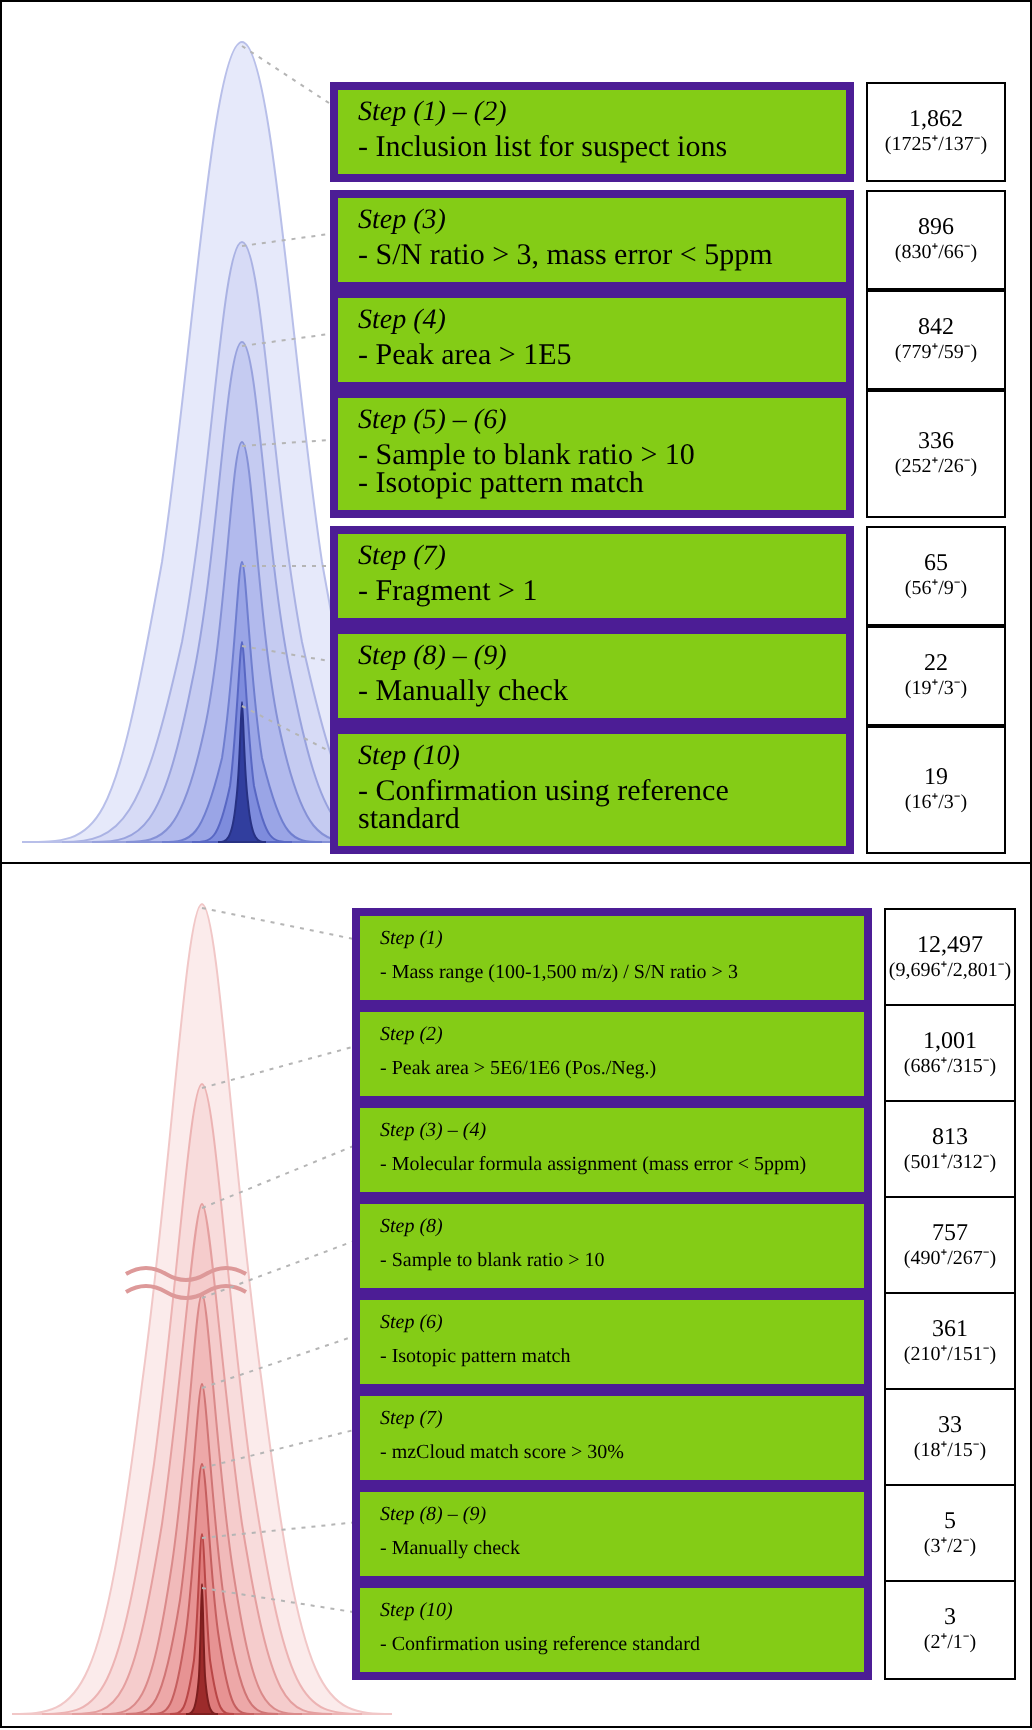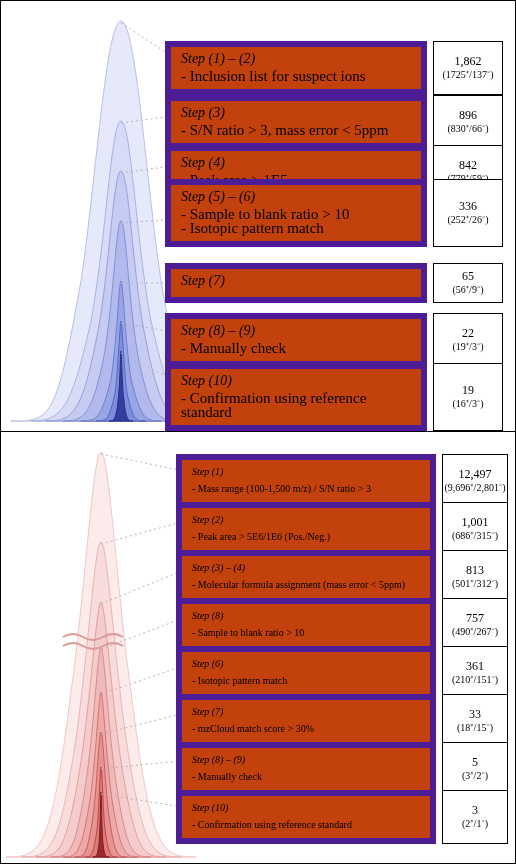--- a/index.html
+++ b/index.html
@@ -25,22 +25,22 @@
   }
 
   .step-row {
     position: absolute;
     left: 164px;
     display: flex;
     align-items: stretch;
     gap: 6px;
   }
   .step-box {
-    border: 6px solid #4c1d95;
-    background: #c2410c;
+    border: 4px solid #4c1d95;
+    background: #84cc16;
     padding: 4px 10px 6px 10px;
     box-sizing: border-box;
   }
   .step-box.wide { width: 262px; }
   .step-title {
     font-style: italic;
     font-size: 14px;
     line-height: 16px;
     margin-bottom: 2px;
   }
@@ -129,34 +129,35 @@
     <div class="step-box wide">
       <div class="step-title">Step (4)</div>
       <div class="step-desc">-  Peak area &gt; 1E5</div>
     </div>
     <div class="count-box">
       <div class="count-total">842</div>
       <div class="count-split">(779⁺/59⁻)</div>
     </div>
   </div>
 
-  <div class="step-row" style="top:178px">
+  <div class="step-row" style="top:194px">
     <div class="step-box wide">
       <div class="step-title">Step (5) – (6)</div>
       <div class="step-desc">-  Sample to blank ratio &gt; 10<br>-  Isotopic pattern match</div>
     </div>
     <div class="count-box">
       <div class="count-total">336</div>
       <div class="count-split">(252⁺/26⁻)</div>
     </div>
   </div>
 
   <div class="step-row" style="top:262px">
     <div class="step-box wide">
       <div class="step-title">Step (7)</div>
+      <div class="step-desc">-  Fragment &gt; 1</div>
     </div>
     <div class="count-box">
       <div class="count-total">65</div>
       <div class="count-split">(56⁺/9⁻)</div>
     </div>
   </div>
 
   <div class="step-row" style="top:312px">
     <div class="step-box wide">
       <div class="step-title">Step (8) – (9)</div>

